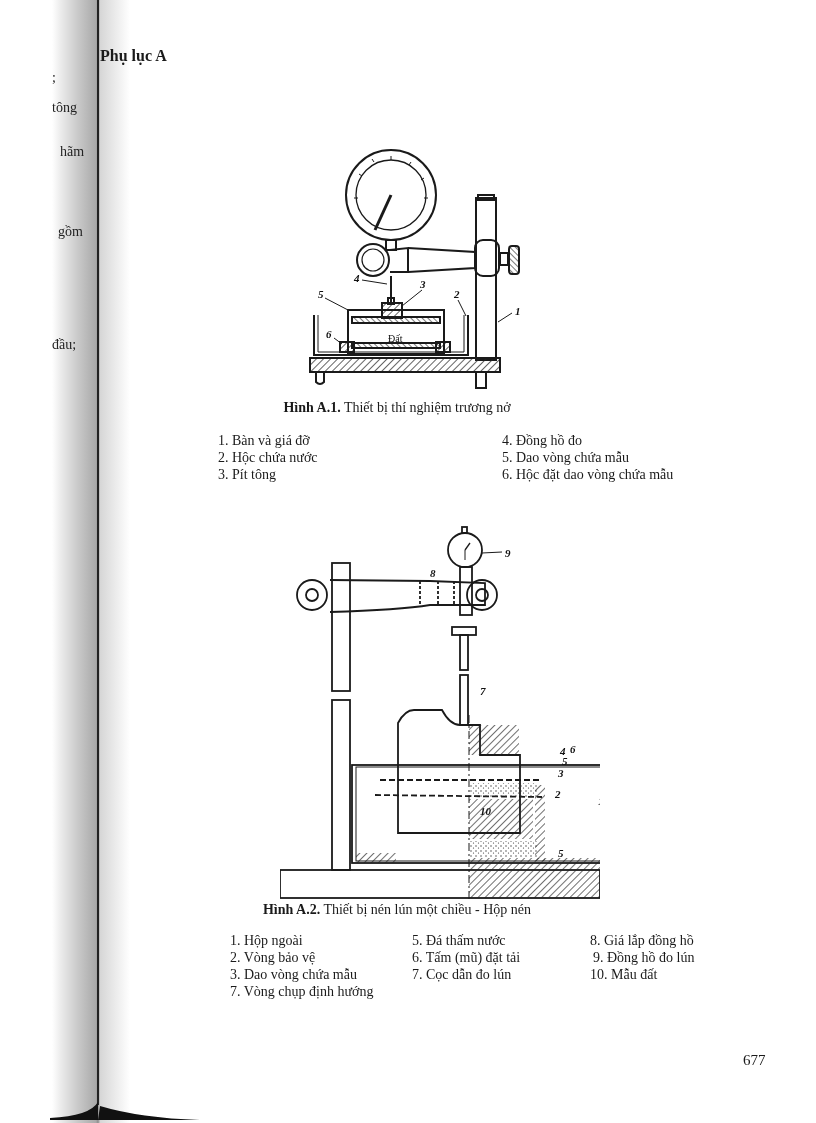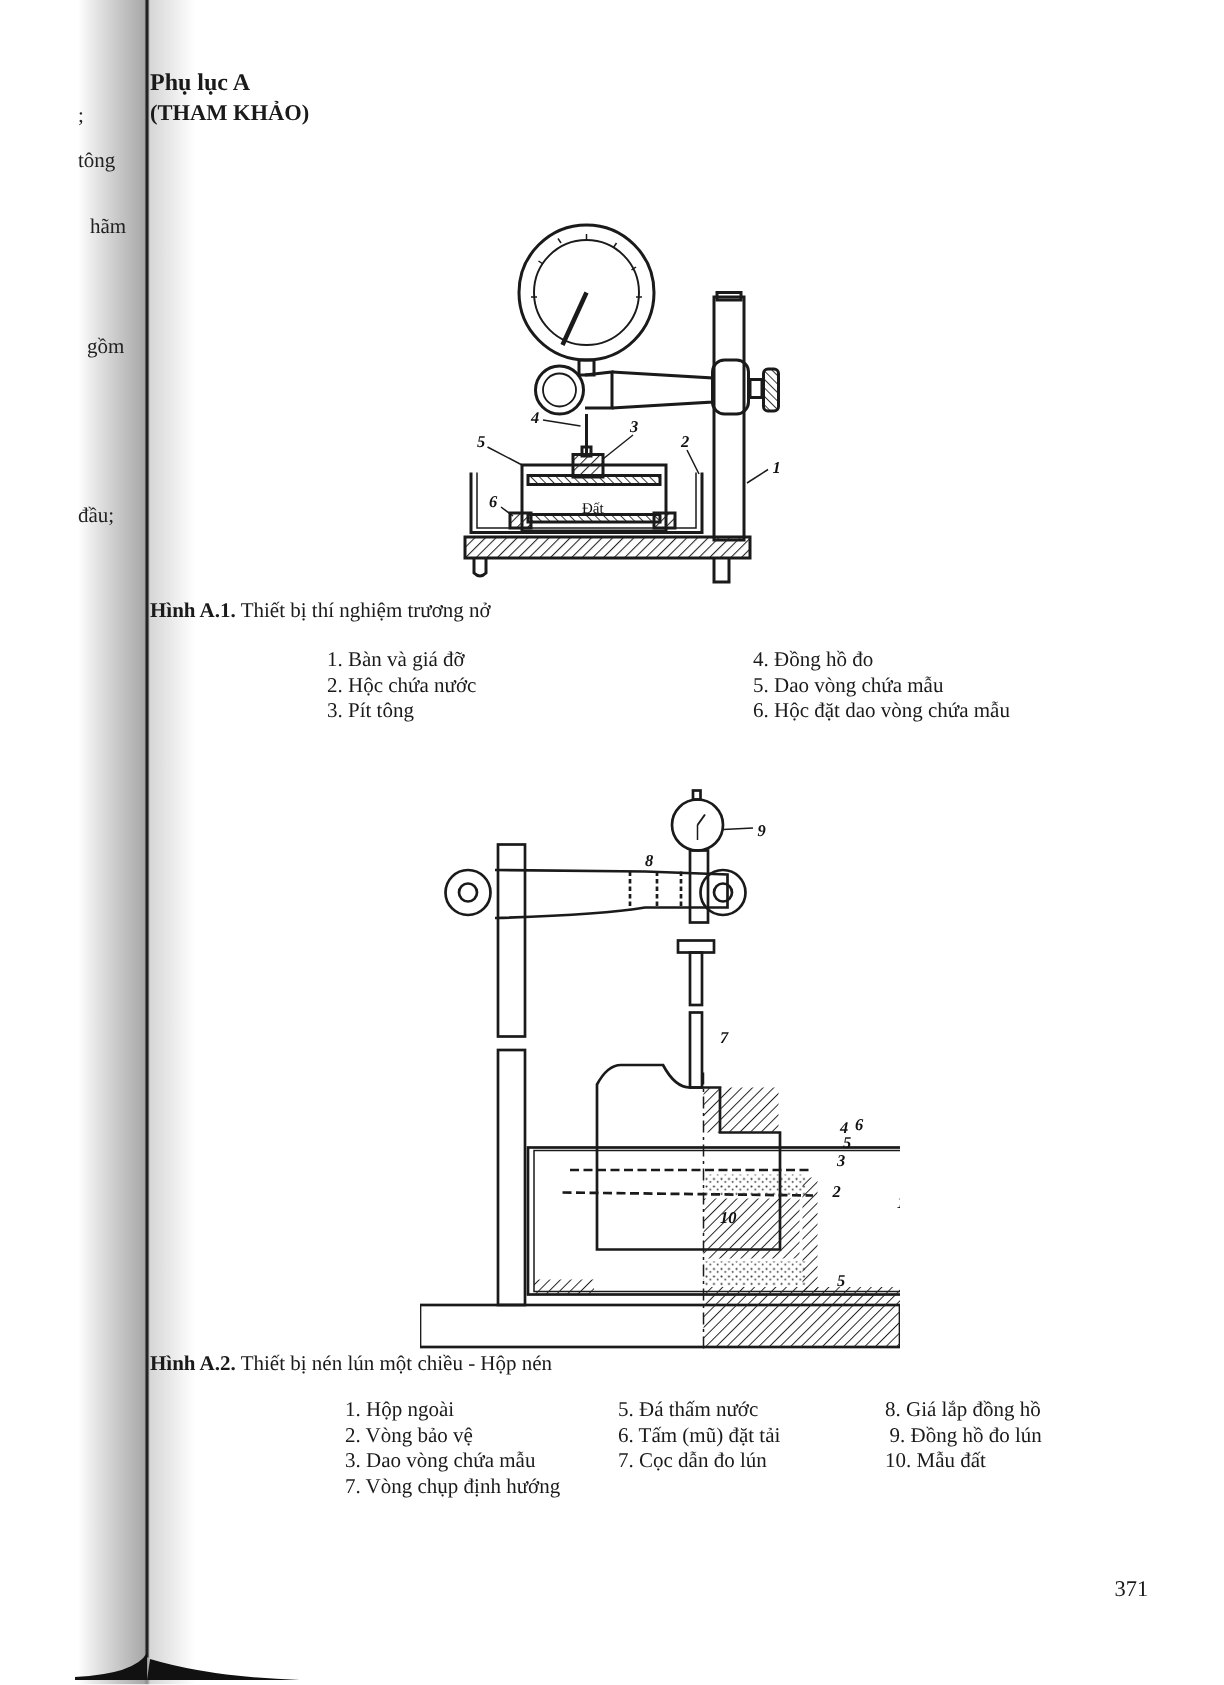--- a/index.html
+++ b/index.html
@@ -24,21 +24,21 @@
     position: absolute; left: 50px; top: 1100px; width: 150px; height: 20px;
   }
   .prev-frag {
     position: absolute; left: 52px; font-size: 14px; color: #222;
   }
   .title-block { position: absolute; left: 100px; width: 716px; top: 46px; text-align: left; font-weight: bold; }
   .title-block .l1 { font-size: 16px; line-height: 20px; }
   .title-block .l2 { font-size: 16px; line-height: 20px; }
   .title-block .l3 { font-size: 15px; line-height: 20px; }
   .fig { position: absolute; }
-  .caption { position: absolute; left: 100px; width: 594px; font-size: 14px; }
+  .caption { position: absolute; left: 100px; width: 594px; text-align: center; font-size: 14px; }
   .caption b { font-weight: bold; }
   .legend { position: absolute; font-size: 14px; line-height: 17px; margin-left: 28px; }
   .legend div { white-space: nowrap; }
   .page-num { position: absolute; left: 743px; top: 1052px; font-size: 15px; }
 </style>
 </head>
 <body>
 
 <div class="gutter"></div>
 <div class="spine"></div>
@@ -48,21 +48,20 @@
   </svg>
 
 <div class="prev-frag" style="top:70px">;</div>
 <div class="prev-frag" style="top:100px">tông</div>
 <div class="prev-frag" style="top:144px;left:60px">hãm</div>
 <div class="prev-frag" style="top:224px;left:58px">gồm</div>
 <div class="prev-frag" style="top:337px">đầu;</div>
 
 <div class="title-block">
   <div class="l1">Phụ lục A</div>
-  <div class="l3">(THAM KHẢO)</div>
 </div>
 
 <svg class="fig" style="left:290px;top:130px" width="280" height="270" viewBox="0 0 280 270">
   <defs>
     <pattern id="hatch" width="5" height="5" patternUnits="userSpaceOnUse" patternTransform="rotate(45)">
       <line x1="0" y1="0" x2="0" y2="5" stroke="#222" stroke-width="1.4"></line>
     </pattern>
     <pattern id="hatch2" width="4" height="4" patternUnits="userSpaceOnUse" patternTransform="rotate(-45)">
       <line x1="0" y1="0" x2="0" y2="4" stroke="#222" stroke-width="1.2"></line>
     </pattern>
@@ -223,13 +222,13 @@
   <div>5. Đá thấm nước</div>
   <div>6. Tấm (mũ) đặt tải</div>
   <div>7. Cọc dẫn đo lún</div>
 </div>
 <div class="legend" style="left:562px;top:932px">
   <div>8. Giá lắp đồng hồ</div>
   <div style="padding-left:3px">9. Đồng hồ đo lún</div>
   <div>10. Mẫu đất</div>
 </div>
 
-<div class="page-num">371</div>
+<div class="page-num">677</div>
 
 </body></html>

